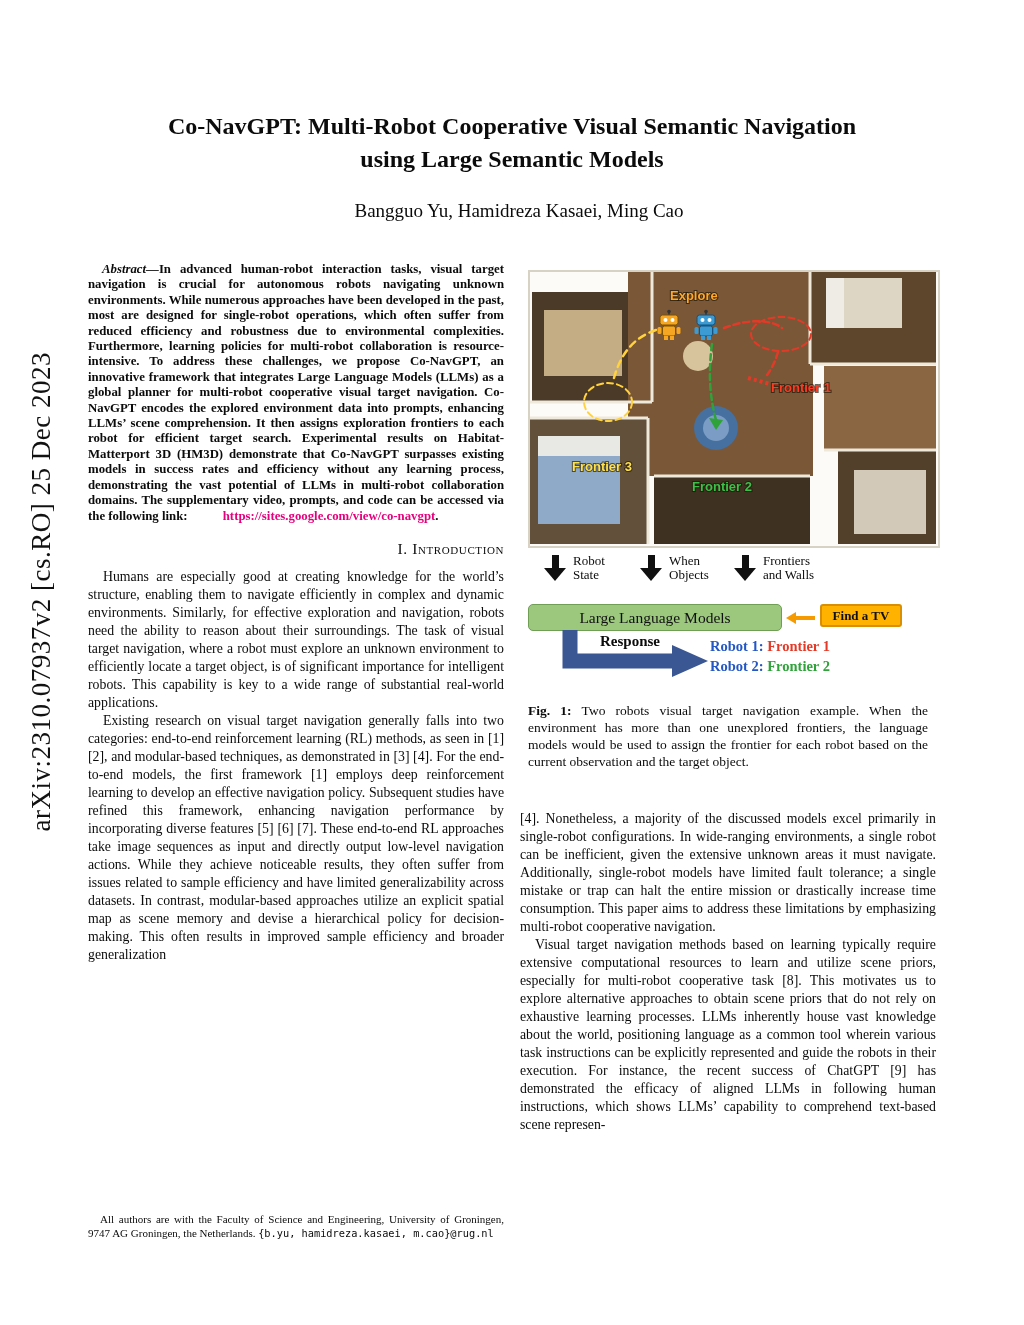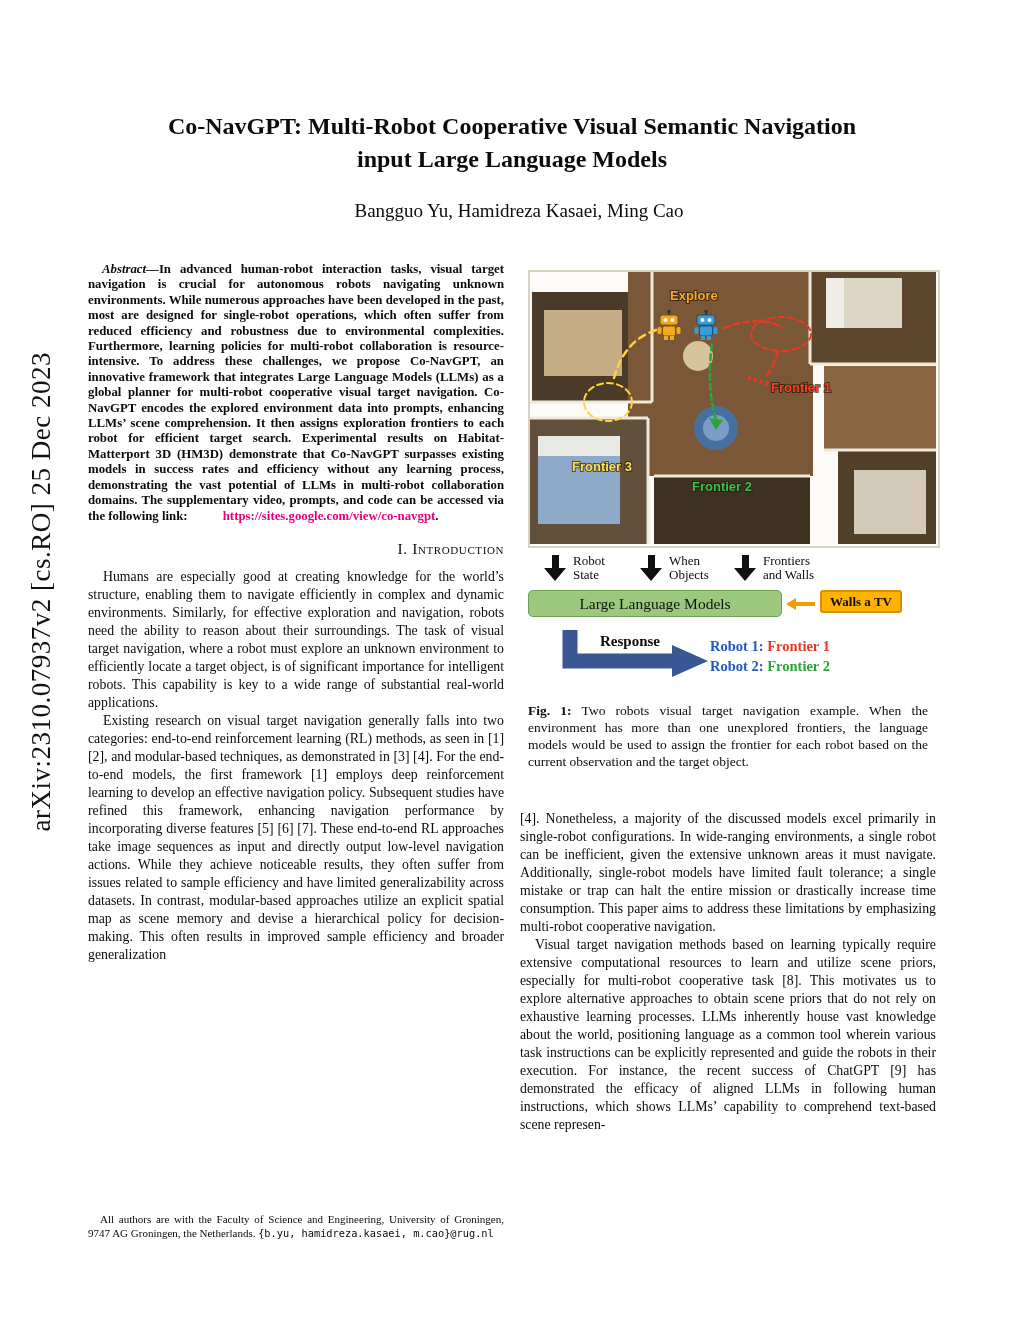--- a/index.html
+++ b/index.html
@@ -49,21 +49,21 @@
   .lbl-f2{fill:#3bc04a;}
   .lbl-f3{fill:#ffe14a;}
   .legend{position:absolute; top:284px; left:0; width:412px; height:38px;}
   .legend-item{position:absolute; display:flex; align-items:center; gap:7px;}
   .legend-item.l1{left:16px;} .legend-item.l2{left:112px;} .legend-item.l3{left:206px;}
   .down-arrow{display:inline-flex; flex-direction:column; align-items:center;}
   .down-arrow .stem{width:7px; height:13px; background:#101010;}
   .down-arrow .head{width:0; height:0; border-left:11px solid transparent; border-right:11px solid transparent; border-top:13px solid #101010;}
   .legend-text{font-size:13px; line-height:14px; text-align:left; text-indent:0;}
   .legend-text span{display:block;}
-  .llm-row{position:absolute; top:320px; left:0; width:412px; height:28px;padding-left:20px;}
+  .llm-row{position:absolute; top:334px; left:0; width:412px; height:28px;padding-left:20px;}
   .llm-box{
     position:absolute; left:0; top:0; width:252px; height:25px; line-height:25px;
     background:#9cc87e; border:1px solid #6f9e55; border-radius:5px;
     text-align:center; font-size:15.5px; color:#101010;
   }
   .task-arrow{position:absolute; left:258px; top:8px; width:30px; height:12px;}
   .task-arrow .bar{position:absolute; left:9px; top:4px; width:20px; height:4px; background:#f59a00;}
   .task-arrow .tip{position:absolute; left:0; top:0; width:0; height:0;
     border-top:6px solid transparent; border-bottom:6px solid transparent; border-right:10px solid #f59a00;}
   .task-box{
@@ -84,21 +84,21 @@
 </head>
 <body>
 
 <div class="page">
 
   <div class="arxiv-label">arXiv:2310.07937v2  [cs.RO]  25 Dec 2023</div>
 
   <div class="header">
     <div class="title">
       <span>Co-NavGPT: Multi-Robot Cooperative Visual Semantic Navigation</span><br>
-      <span>input Large Language Models</span>
+      <span>using Large Semantic Models</span>
     </div>
     <div class="authors">Bangguo Yu, Hamidreza Kasaei, Ming Cao</div>
   </div>
 
   <div class="col col-left">
     <p class="abstract para noindent"><span class="indent"></span><span class="abstract-label">Abstract—</span><span>In advanced human-robot interaction tasks, visual target navigation is crucial for autonomous robots navigating unknown environments. While numerous approaches have been developed in the past, most are designed for single-robot operations, which often suffer from reduced efficiency and robustness due to environmental complexities. Furthermore, learning policies for multi-robot collaboration is resource-intensive. To address these challenges, we propose Co-NavGPT, an innovative framework that integrates Large Language Models (LLMs) as a global planner for multi-robot cooperative visual target navigation. Co-NavGPT encodes the explored environment data into prompts, enhancing LLMs’ scene comprehension. It then assigns exploration frontiers to each robot for efficient target search. Experimental results on Habitat-Matterport 3D (HM3D) demonstrate that Co-NavGPT surpasses existing models in success rates and efficiency without any learning process, demonstrating the vast potential of LLMs in multi-robot collaboration domains. The supplementary video, prompts, and code can be accessed via the following link:</span>
       <a class="paper-link" href="#">https://sites.google.com/view/co-navgpt</a><span>.</span></p>
 
     <h2 class="section-heading">I. Introduction</h2>
 
@@ -222,21 +222,21 @@
               </span>
           </div>
         </div>
 
         <div class="llm-row">
           <div class="llm-box">Large Language Models</div>
           <span class="task-arrow">
               <span class="bar"></span>
               <span class="tip"></span>
             </span>
-          <div class="task-box">Walls a TV</div>
+          <div class="task-box">Find a TV</div>
         </div>
 
         <div class="response-row">
           <svg class="response-svg" width="160" height="50" viewBox="0 0 160 50">
             <path d="M16,0 L16,31 L122,31" stroke="#3a5794" stroke-width="15" fill="none"></path>
             <polygon points="118,15 118,47 154,31" fill="#3a5794"></polygon>
           </svg>
           <div class="response-label">Response</div>
           <div class="assignments">
             <div><span class="robot-name">Robot 1:</span> <span class="frontier-red">Frontier 1</span></div>

